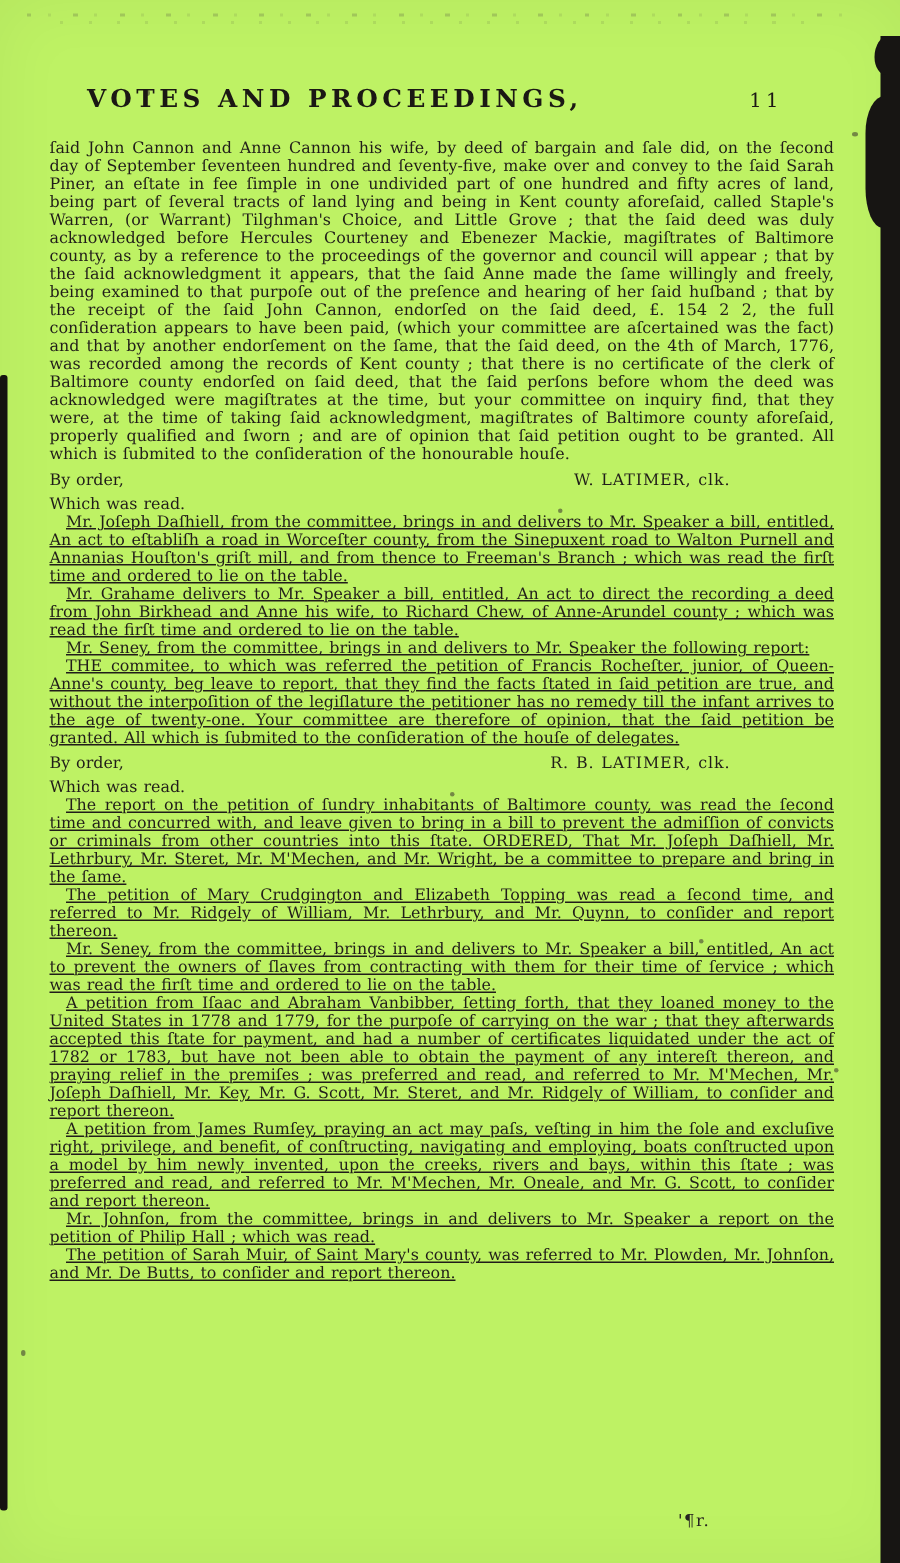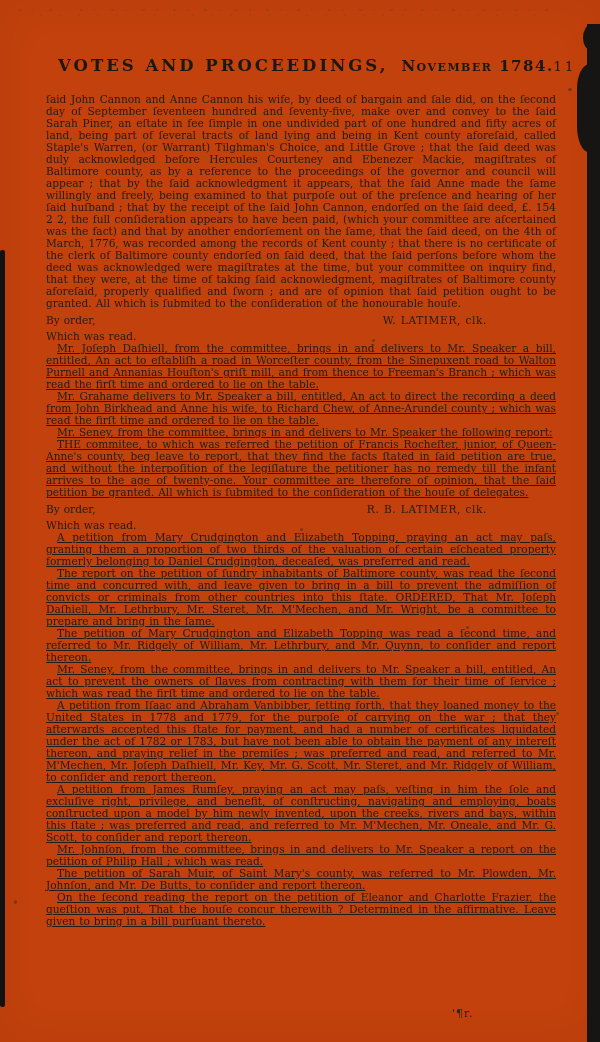--- a/index.html
+++ b/index.html
@@ -3,21 +3,21 @@
 <meta charset="utf-8">
 <style>
   html,body{margin:0;padding:0;}
   body{
     width:600px;height:1042px;position:relative;overflow:hidden;
     background:#ffffff;
     font-family:"DejaVu Serif","Liberation Serif",serif;
   }
   .page{
     position:absolute;inset:0;
-    background:#c2410c;
+    background:#bef264;
     box-shadow:inset 0 0 45px rgba(0,0,0,0.05);
     color:#1f1c18;
   }
   
   .noise-line{position:absolute;height:2px;opacity:.45;}
   .noise-1{top:9px;left:18px;width:548px;
     background:repeating-linear-gradient(90deg,rgba(70,66,60,.5) 0 3px,transparent 3px 14px,rgba(70,66,60,.25) 14px 16px,transparent 16px 31px);}
   .noise-2{top:14px;left:40px;width:500px;opacity:.3;
     background:repeating-linear-gradient(90deg,rgba(70,66,60,.4) 0 2px,transparent 2px 19px);}
   .edge-right{position:absolute;top:24px;bottom:0;right:0;width:13px;background:#171513;}
@@ -38,21 +38,21 @@
   .header{
     position:absolute;top:56px;left:0;right:0;
     padding:0 78px 0 58px;
     display:flex;align-items:baseline;white-space:nowrap;
   }
   .title{font-size:16.5px;font-weight:bold;letter-spacing:3px;color:#1b1814;}
   .date{font-variant:small-caps;font-size:15px;letter-spacing:1.5px;margin-left:13px;font-weight:bold;color:#1b1814;}
   .pagenum{margin-left:auto;font-size:13px;letter-spacing:3px;font-weight:normal;color:#1b1814;}
   
   .text-block{
-    position:absolute;top:93px;left:16px;right:0;
+    position:absolute;top:93px;left:3px;right:0;
     padding:0 44px 0 30px;
     font-size:10.6px;line-height:12px;
     text-align:justify;
     word-spacing:0.6px;
     color:#201d19;
   }
   .text-block p{margin:0;}
   p.ind{text-indent:11px;text-decoration:underline;}
   .byline{display:flex;margin:5px 0 4px;}
   .byline .by{}
@@ -69,49 +69,46 @@
   <div class="speck s1"></div>
   <div class="speck s2"></div>
   <div class="speck s3"></div>
   <div class="speck s4"></div>
   <div class="speck s5"></div>
   <div class="speck s6"></div>
   <div class="speck s7"></div>
 
   <div class="header">
     <span class="title">VOTES AND PROCEEDINGS,</span>
-    <span class="date">November 1784.</span>
     <span class="pagenum">11</span>
   </div>
 
   <div class="text-block">
     <p>ſaid John Cannon and Anne Cannon his wife, by deed of bargain and ſale did, on the ſecond day of September ſeventeen hundred and ſeventy-five, make over and convey to the ſaid Sarah Piner, an eſtate in fee ſimple in one undivided part of one hundred and fifty acres of land, being part of ſeveral tracts of land lying and being in Kent county aforeſaid, called Staple's Warren, (or Warrant) Tilghman's Choice, and Little Grove ; that the ſaid deed was duly acknowledged before Hercules Courteney and Ebenezer Mackie, magiſtrates of Baltimore county, as by a reference to the proceedings of the governor and council will appear ; that by the ſaid acknowledgment it appears, that the ſaid Anne made the ſame willingly and freely, being examined to that purpoſe out of the preſence and hearing of her ſaid huſband ; that by the receipt of the ſaid John Cannon, endorſed on the ſaid deed, £. 154 2 2, the full conſideration appears to have been paid, (which your committee are aſcertained was the fact) and that by another endorſement on the ſame, that the ſaid deed, on the 4th of March, 1776, was recorded among the records of Kent county ; that there is no certificate of the clerk of Baltimore county endorſed on ſaid deed, that the ſaid perſons before whom the deed was acknowledged were magiſtrates at the time, but your committee on inquiry find, that they were, at the time of taking ſaid acknowledgment, magiſtrates of Baltimore county aforeſaid, properly qualified and ſworn ; and are of opinion that ſaid petition ought to be granted.  All which is ſubmited to the conſideration of the honourable houſe.</p>
     <div class="byline">
       <span class="by">By order,</span>
       <span class="clerk">W. LATIMER, clk.</span>
     </div>
     <p>Which was read.</p>
     <p class="ind">Mr. Joſeph Daſhiell, from the committee, brings in and delivers to Mr. Speaker a bill, entitled, An act to eſtabliſh a road in Worceſter county, from the Sinepuxent road to Walton Purnell and Annanias Houſton's griſt mill, and from thence to Freeman's Branch ; which was read the firſt time and ordered to lie on the table.</p>
     <p class="ind">Mr. Grahame delivers to Mr. Speaker a bill, entitled, An act to direct the recording a deed from John Birkhead and Anne his wife, to Richard Chew, of Anne-Arundel county ; which was read the firſt time and ordered to lie on the table.</p>
     <p class="ind">Mr. Seney, from the committee, brings in and delivers to Mr. Speaker the following report:</p>
     <p class="ind">THE commitee, to which was referred the petition of Francis Rocheſter, junior, of Queen-Anne's county, beg leave to report, that they find the facts ſtated in ſaid petition are true, and without the interpoſition of the legiſlature the petitioner has no remedy till the infant arrives to the age of twenty-one.  Your committee are therefore of opinion, that the ſaid petition be granted.  All which is ſubmited to the conſideration of the houſe of delegates.</p>
     <div class="byline">
       <span class="by">By order,</span>
       <span class="clerk">R. B. LATIMER, clk.</span>
     </div>
     <p>Which was read.</p>
-    <p class="ind">A petition from Mary Crudgington and Elizabeth Topping, praying an act may paſs, granting them a proportion of two thirds of the valuation of certain eſcheated property formerly belonging to Daniel Crudgington, deceaſed, was preferred and read.</p>
     <p class="ind">The report on the petition of ſundry inhabitants of Baltimore county, was read the ſecond time and concurred with, and leave given to bring in a bill to prevent the admiſſion of convicts or criminals from other countries into this ſtate.  ORDERED, That Mr. Joſeph Daſhiell, Mr. Lethrbury, Mr. Steret, Mr. M'Mechen, and Mr. Wright, be a committee to prepare and bring in the ſame.</p>
     <p class="ind">The petition of Mary Crudgington and Elizabeth Topping was read a ſecond time, and referred to Mr. Ridgely of William, Mr. Lethrbury, and Mr. Quynn, to conſider and report thereon.</p>
     <p class="ind">Mr. Seney, from the committee, brings in and delivers to Mr. Speaker a bill, entitled, An act to prevent the owners of ſlaves from contracting with them for their time of ſervice ; which was read the firſt time and ordered to lie on the table.</p>
     <p class="ind">A petition from Iſaac and Abraham Vanbibber, ſetting forth, that they loaned money to the United States in 1778 and 1779, for the purpoſe of carrying on the war ; that they afterwards accepted this ſtate for payment, and had a number of certificates liquidated under the act of 1782 or 1783, but have not been able to obtain the payment of any intereſt thereon, and praying relief in the premiſes ; was preferred and read, and referred to Mr. M'Mechen, Mr. Joſeph Daſhiell, Mr. Key, Mr. G. Scott, Mr. Steret, and Mr. Ridgely of William, to conſider and report thereon.</p>
     <p class="ind">A petition from James Rumſey, praying an act may paſs, veſting in him the ſole and excluſive right, privilege, and benefit, of conſtructing, navigating and employing, boats conſtructed upon a model by him newly invented, upon the creeks, rivers and bays, within this ſtate ; was preferred and read, and referred to Mr. M'Mechen, Mr. Oneale, and Mr. G. Scott, to conſider and report thereon.</p>
     <p class="ind">Mr. Johnſon, from the committee, brings in and delivers to Mr. Speaker a report on the petition of Philip Hall ; which was read.</p>
     <p class="ind">The petition of Sarah Muir, of Saint Mary's county, was referred to Mr. Plowden, Mr. Johnſon, and Mr. De Butts, to conſider and report thereon.</p>
-    <p class="ind">On the ſecond reading the report on the petition of Eleanor and Charlotte Frazier, the queſtion was put, That the houſe concur therewith ? Determined in the affirmative.  Leave given to bring in a bill purſuant thereto.</p>
   </div>
 
   <div class="sig-mark">'¶r.</div>
 
   <div class="edge-left"></div>
   <div class="edge-right"></div>
   <div class="edge-right-bump"></div>
   <div class="edge-right-tip"></div>
 
 </div>

